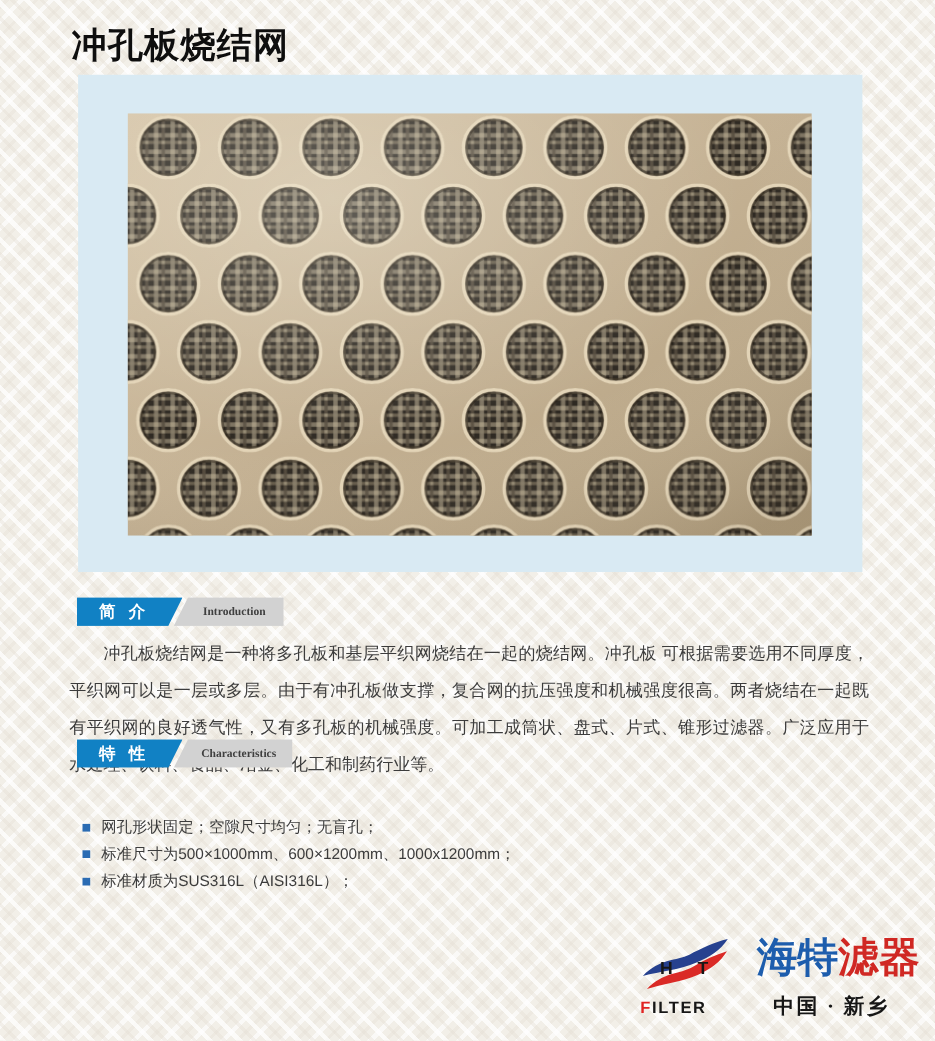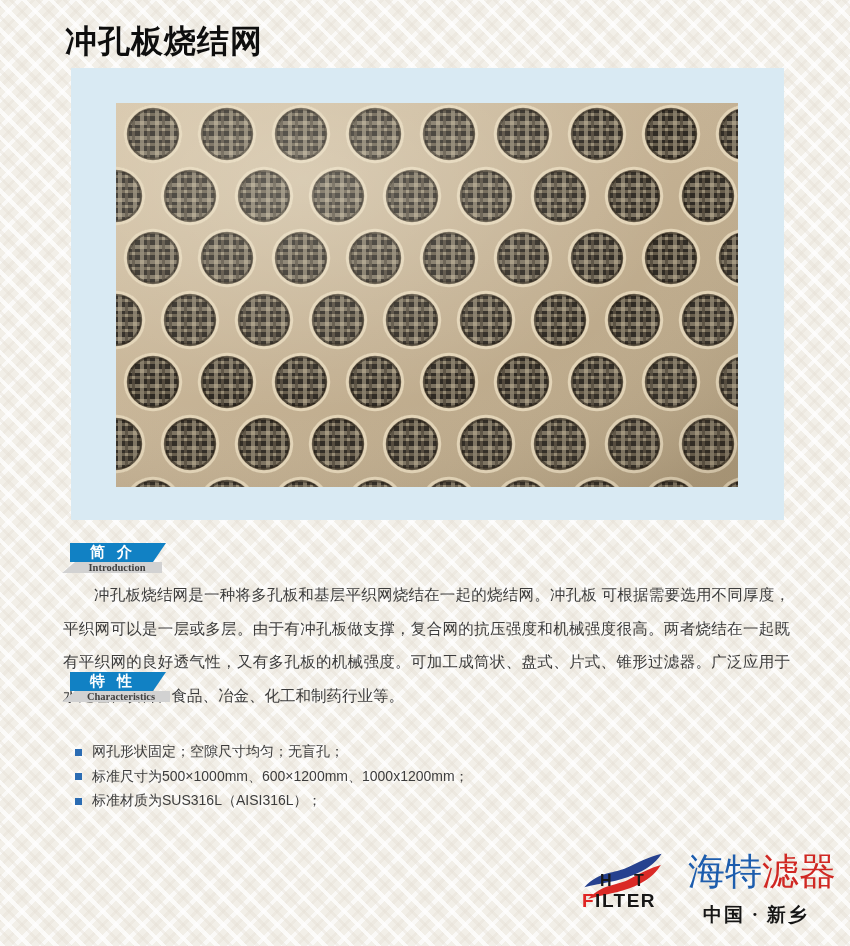--- a/index.html
+++ b/index.html
@@ -14,21 +14,21 @@
   }
   .page-title{
     position:absolute;left:65px;top:20px;margin:0;
     font-size:32px;font-weight:bold;color:#0e0e0e;letter-spacing:1px;
   }
   .image-panel{
     position:absolute;left:71px;top:68px;width:713px;height:452px;
     background:#d9eaf3;
   }
   .photo-wrap{position:absolute;left:45px;top:35px;width:622px;height:384px;}
-  .section-header{position:absolute;left:70px;height:26px;display:flex;align-items:stretch;flex-direction:column;}
+  .section-header{position:absolute;left:70px;height:26px;display:flex;align-items:stretch;}
   .section-header.intro{top:543px;}
   .section-header.chars{top:672px;}
   .badge-cn{
     width:96px;background:#1181c4;color:#ffffff;
     font-size:15px;font-weight:bold;letter-spacing:4px;
     display:flex;align-items:center;justify-content:center;
     padding-right:10px;box-sizing:border-box;
     clip-path:polygon(0 0, 100% 0, calc(100% - 13px) 100%, 0 100%);
   }
   .badge-en{
@@ -55,27 +55,27 @@
   .bullet-sq{
     width:7px;height:7px;background:#2b6cb3;margin-right:10px;flex:0 0 auto;
   }
   .logo{position:absolute;left:576px;top:850px;width:274px;height:92px;}
   .logo-swoosh{position:absolute;left:4px;top:3px;}
   .logo-ht{
     position:absolute;left:24px;top:22px;
     font-size:16px;font-weight:bold;color:#171717;letter-spacing:9px;
   }
   .logo-filter{
-    position:absolute;left:6px;top:40px;
-    font-size:19px;font-weight:bold;color:#171717;letter-spacing:1.5px;
+    position:absolute;left:6px;top:58px;
+    font-size:15px;font-weight:bold;color:#171717;letter-spacing:1.5px;
   }
   .logo-filter .red{color:#e02423;}
   .logo-cn{
     position:absolute;left:112px;top:3px;
-    font-family:"Liberation Serif", serif;font-size:37px;font-weight:normal;line-height:1;
+    font-family:"Liberation Serif", serif;font-size:37px;font-weight:bold;line-height:1;
     white-space:nowrap;
   }
   .logo-cn .blue{color:#1d5dad;}
   .logo-cn .red{color:#d02823;}
   .logo-loc{
     position:absolute;left:127px;top:52px;
     font-family:"Liberation Serif", serif;font-size:19px;font-weight:bold;color:#161616;
     letter-spacing:2px;white-space:nowrap;
   }
 </style>

